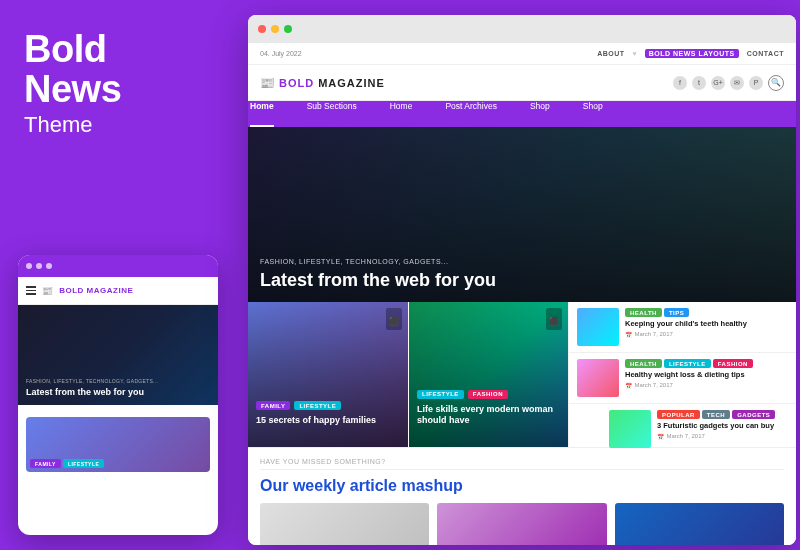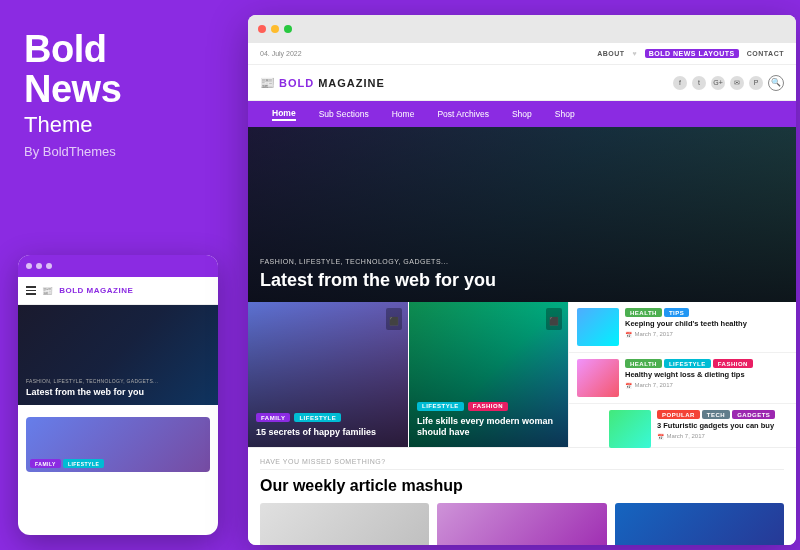--- a/index.html
+++ b/index.html
@@ -206,23 +206,22 @@
       width: 16px; height: 16px;
       border-radius: 50%;
       border: 1.5px solid #888;
       display: flex; align-items: center; justify-content: center;
       font-size: 8px; color: #888;
     }
     .site-nav {
       background: #8B2BE2;
       height: 26px;
       display: flex;
-      align-items: center;
-      padding: 0 24px;
-      gap: 23px;
+      padding: 0 2px;
+      gap: 33px;
     }
     .site-nav-item {
       color: #fff;
       font-size: 8.5px;
       font-weight: 500;
       cursor: pointer;
     }
     .site-nav-item.active { font-weight: 700; border-bottom: 2px solid #fff; padding-bottom: 1px; }
 
     
@@ -290,21 +289,21 @@
     .article-large-bg {
       width: 100%; height: 100%;
       background: linear-gradient(135deg, #667eea 0%, #764ba2 100%);
     }
     .article-large-overlay {
       position: absolute; inset: 0;
       background: linear-gradient(to bottom, rgba(0,0,0,0.1) 0%, rgba(0,0,0,0.65) 100%);
     }
     .article-large-content {
       position: absolute;
-      bottom: 0; left: 0; right: 0;
+      bottom: 12px; left: 0; right: 0;
       padding: 8px;
     }
     .article-large-title {
       color: #fff;
       font-size: 9px;
       font-weight: 700;
       line-height: 1.3;
       margin-top: 4px;
     }
 
@@ -359,21 +358,21 @@
       color: #aaa;
       letter-spacing: 0.5px;
       text-transform: uppercase;
       border-bottom: 1px solid #eee;
       padding-bottom: 4px;
       margin-bottom: 6px;
     }
     .site-bottom-title {
       font-size: 16px;
       font-weight: 800;
-      color: #000000;
+      color: #1d4ed8;
       line-height: 1.2;
     }
     .bottom-articles {
       display: flex;
       gap: 8px;
       margin-top: 8px;
     }
     .bottom-article {
       flex: 1;
       height: 60px;
@@ -391,21 +390,20 @@
   </style>
 </head>
 <body>
 
 <div class="left-panel">
   <div class="brand-title">
     <span>Bold</span><br>
     <span>News</span>
   </div>
   <div class="brand-subtitle">Theme</div>
-  <div class="brand-by">By BoldThemes</div>
 
   <div class="mobile-preview">
     <div class="mobile-header">
       <div class="mobile-dot"></div>
       <div class="mobile-dot"></div>
       <div class="mobile-dot"></div>
     </div>
     <div class="mobile-nav">
       <div class="mobile-hamburger">
         <span></span>

